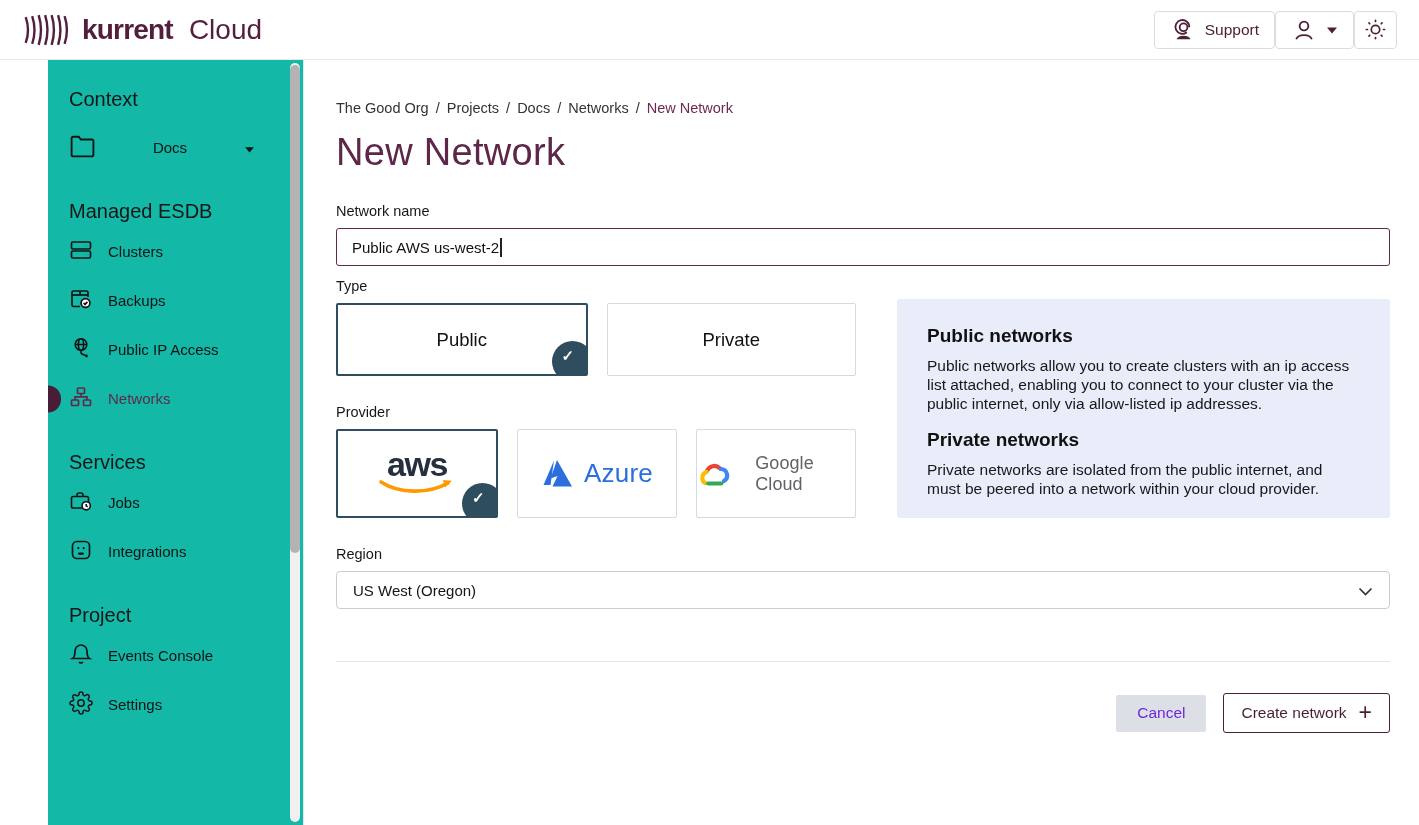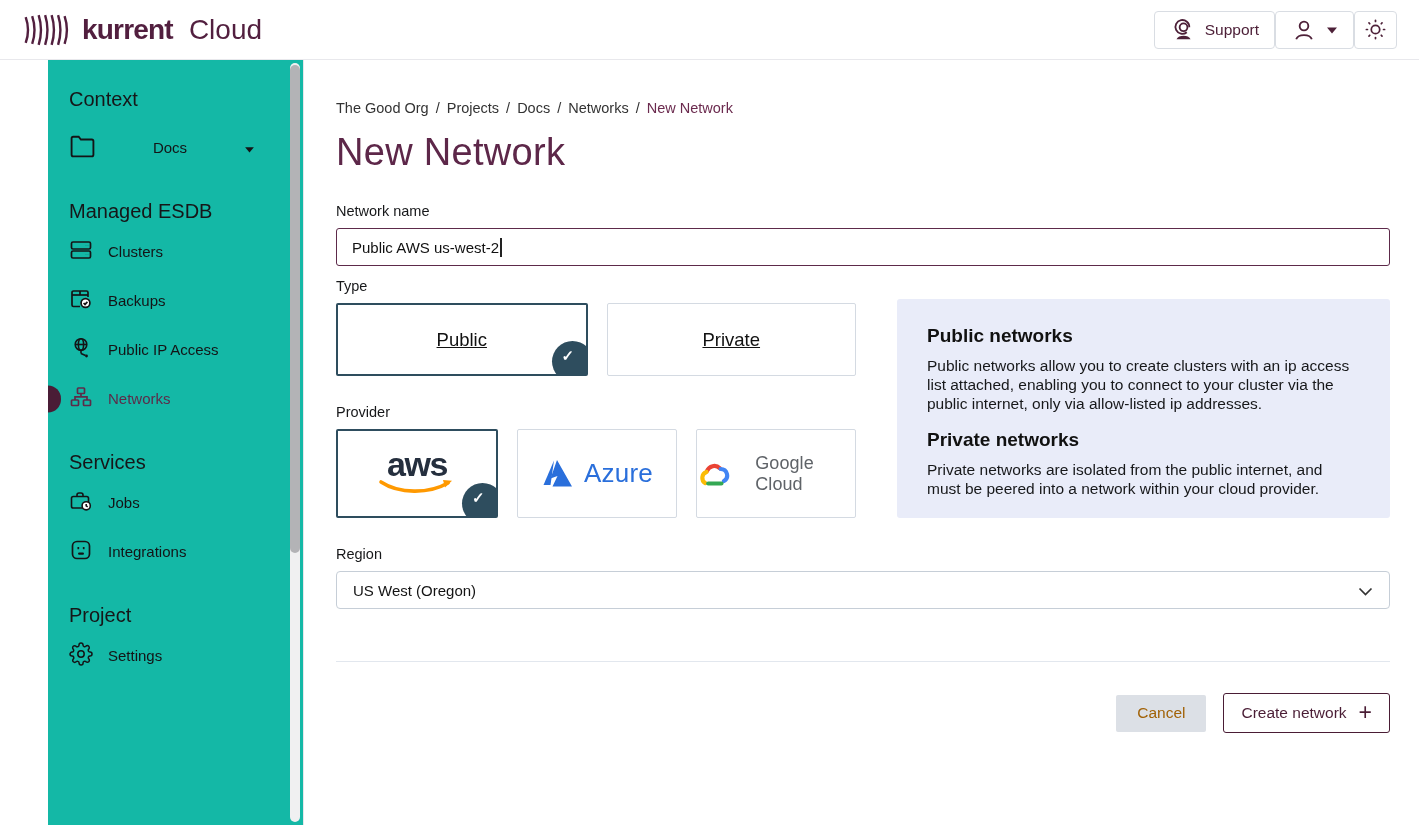--- a/index.html
+++ b/index.html
@@ -55,21 +55,21 @@
     animation:blink 1.1s steps(1) infinite; }
   @keyframes blink { 50% { opacity:0; } }
 
   .form-columns { display:flex; gap:41px; margin-top:12px; align-items:flex-end; }
   .left-col { width:520px; flex:none; }
 
   .cards { display:flex; gap:19px; }
   .card { flex:1; background:#fff; border:1px solid #d4dae2; border-radius:2px;
     display:flex; align-items:center; justify-content:center; position:relative;
     overflow:hidden; cursor:pointer; }
-  .type-card { height:73px; font-size:18.5px; color:#111;text-decoration:underline; }
+  .type-card { height:73px; font-size:18.5px; color:#111; }
   .card.selected { border:2px solid #2e4d5e; }
   .check-badge { position:absolute; right:-7px; bottom:-8px; width:41px; height:41px;
     background:#2e4d5e; border-radius:50%; color:#fff; }
   .check-badge span { position:absolute; left:10px; top:6px; font-size:15px; font-weight:700; }
 
   .provider-block { margin-top:28px; }
   .provider-card { height:89px; }
 
   .aws-logo { display:flex; flex-direction:column; align-items:center; }
   .aws-text { font-size:34px; font-weight:700; color:#252f3e; letter-spacing:-1.5px;
@@ -85,21 +85,21 @@
   .info-p { font-size:15.5px; line-height:1.24; color:#17181a; }
 
   .region-block { margin-top:28px; }
   .region-select { height:38px; border:1px solid #c6ced7; border-radius:4px; background:#fff;
     display:flex; align-items:center; justify-content:space-between; padding:0 16px;
     font-size:15px; color:#141414; cursor:pointer; }
 
   .divider { margin-top:52px; border-top:1px solid #e2e7ee; }
   .actions { margin-top:31px; display:flex; justify-content:flex-end; align-items:center; gap:17px; }
   .btn-cancel { height:37px; padding:0 21px; background:#dce0e6; border:none; border-radius:2px;
-    font-size:15.5px; color:#a16207; cursor:pointer; font-family:inherit; }
+    font-size:15.5px; color:#6d28d9; cursor:pointer; font-family:inherit; }
   .btn-create { height:40px; padding:0 17px; background:#fff; border:1.5px solid #4a1d35;
     border-radius:3px; color:#4a1d35; font-size:15.5px; display:flex; align-items:center;
     gap:12px; cursor:pointer; font-family:inherit; }
   .plus-glyph { font-size:23px; font-weight:400; line-height:1; margin-top:-2px; }
 </style>
 </head>
 <body>
 
 <div class="header">
   <div class="logo">
@@ -249,20 +249,29 @@
           <rect x="3.5" y="3.5" width="17" height="17" rx="4.5"></rect>
           <line x1="9.3" y1="9" x2="9.3" y2="11.2"></line>
             <line x1="14.7" y1="9" x2="14.7" y2="11.2"></line>
           <path d="M10.2,15.6 h3.6" stroke-width="2.4" stroke-linecap="round"></path>
         </svg>
       </span>
       <span>Integrations</span>
     </div>
 
     <div class="s-title">Project</div>
+    <div class="s-item">
+      <span>
+        <svg width="24" height="24" viewBox="0 0 24 24" fill="none" stroke="#141416" stroke-width="1.7">
+          <path d="M18,9 a6,6 0 0 0 -12,0 c0,6 -2.4,7.5 -2.4,7.5 h16.8 s-2.4,-1.5 -2.4,-7.5"></path>
+          <path d="M10.2,19.8 a2,2 0 0 0 3.6,0"></path>
+        </svg>
+      </span>
+      <span>Events Console</span>
+    </div>
     <div class="s-item">
       <span>
         <svg width="24" height="24" viewBox="0 0 24 24" fill="none" stroke="#141416" stroke-width="1.5">
           <circle cx="12" cy="12" r="3.2"></circle>
           <path d="M19.4 15a1.65 1.65 0 0 0 .33 1.82l.06.06a2 2 0 0 1 0 2.83 2 2 0 0 1-2.83 0l-.06-.06a1.65 1.65 0 0 0-1.82-.33 1.65 1.65 0 0 0-1 1.51V21a2 2 0 0 1-2 2 2 2 0 0 1-2-2v-.09A1.65 1.65 0 0 0 9 19.4a1.65 1.65 0 0 0-1.82.33l-.06.06a2 2 0 0 1-2.83 0 2 2 0 0 1 0-2.83l.06-.06a1.65 1.65 0 0 0 .33-1.82 1.65 1.65 0 0 0-1.51-1H3a2 2 0 0 1-2-2 2 2 0 0 1 2-2h.09A1.65 1.65 0 0 0 4.6 9a1.65 1.65 0 0 0-.33-1.82l-.06-.06a2 2 0 0 1 0-2.83 2 2 0 0 1 2.83 0l.06.06a1.65 1.65 0 0 0 1.82.33H9a1.65 1.65 0 0 0 1-1.51V3a2 2 0 0 1 2-2 2 2 0 0 1 2 2v.09a1.65 1.65 0 0 0 1 1.51 1.65 1.65 0 0 0 1.82-.33l.06-.06a2 2 0 0 1 2.83 0 2 2 0 0 1 0 2.83l-.06.06a1.65 1.65 0 0 0-.33 1.82V9a1.65 1.65 0 0 0 1.51 1H21a2 2 0 0 1 2 2 2 2 0 0 1-2 2h-.09a1.65 1.65 0 0 0-1.51 1z"></path>
         </svg>
       </span>
       <span>Settings</span>
     </div>
 

